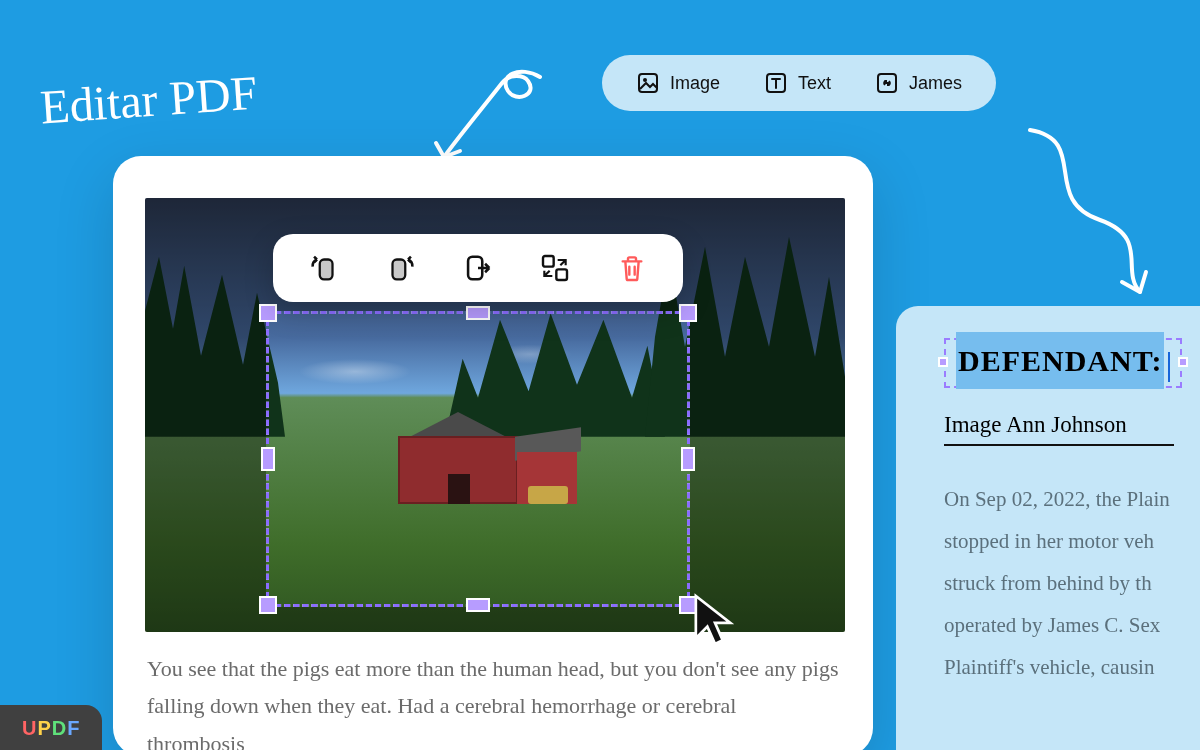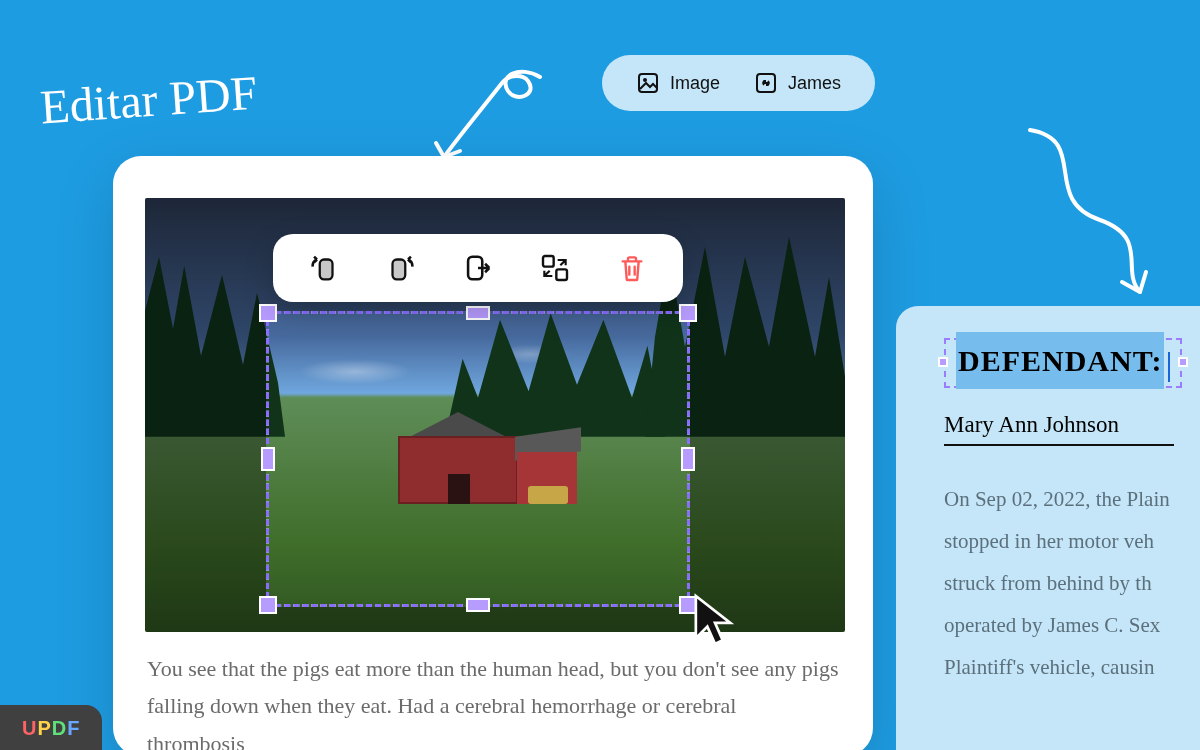--- a/index.html
+++ b/index.html
@@ -22,21 +22,21 @@
     transform: rotate(-4deg);
   }
   .top-toolbar {
     position: absolute;
     top: 55px;
     left: 602px;
     display: flex;
     background: #C5E6F8;
     border-radius: 30px;
     padding: 8px 20px;
-    gap: 6px;
+    gap: 16px;
     align-items: center;
   }
   .top-toolbar .tool {
     display: flex;
     align-items: center;
     gap: 10px;
     padding: 8px 14px;
     font-size: 18px;
     color: #111;
     font-weight: 500;
@@ -277,20 +277,29 @@
 <div class="top-toolbar">
   <div class="tool">
     <span class="t-icon">
       <svg width="26" height="26" viewBox="0 0 24 24">
           <rect x="3" y="3" width="18" height="18" rx="3" fill="none" stroke="#111" stroke-width="2"></rect>
           <circle cx="9" cy="9" r="2" fill="#111"></circle>
           <path d="M4 18 L10 12 L14 16 L17 13 L21 17" fill="none" stroke="#111" stroke-width="2"></path>
         </svg>
     </span>
     <span>Image</span>
+  </div>
+  <div class="tool">
+    <span class="t-icon">
+      <svg width="26" height="26" viewBox="0 0 24 24">
+          <rect x="3" y="3" width="18" height="18" rx="3" fill="none" stroke="#111" stroke-width="2"></rect>
+          <path d="M8 8 H16 M12 8 V17" stroke="#111" stroke-width="2" fill="none" stroke-linecap="round"></path>
+        </svg>
+    </span>
+    <span>Text</span>
   </div>
   <div class="tool">
     <span class="t-icon">
       <svg width="26" height="26" viewBox="0 0 24 24">
           <rect x="3" y="3" width="18" height="18" rx="3" fill="none" stroke="#111" stroke-width="2"></rect>
           <path d="M10 14 A3 3 0 0 1 10 10 L12 10 M14 10 A3 3 0 0 1 14 14 L12 14 M10 12 H14" stroke="#111" stroke-width="1.8" fill="none"></path>
         </svg>
     </span>
     <span>James</span>
   </div>
@@ -368,21 +377,21 @@
 <svg class="cursor-arrow" width="46" height="56" viewBox="0 0 24 28">
   <path d="M2 2 L2 24 L8 18 L12 27 L16 25 L12 16 L20 16 Z" fill="#111" stroke="#fff" stroke-width="1.4"></path>
 </svg>
 
 <div class="side-card">
   <div class="text-sel">
     <span class="h-side l"></span>
     <span class="word">DEFENDANT:</span><span class="caret"></span>
     <span class="h-side r"></span>
   </div>
-  <div class="defname">Mary Ann Johnson</div>
+  <div class="defname">Image Ann Johnson</div>
   <div class="side-body">On Sep 02, 2022, the Plain
 stopped in her motor veh
 struck from behind by th
 operated by James C. Sex
 Plaintiff's vehicle, causin</div>
 </div>
 
 <div class="brand">
   <span class="c1">U</span><span class="c2">P</span><span class="c3">D</span><span class="c4">F</span>
 </div>

